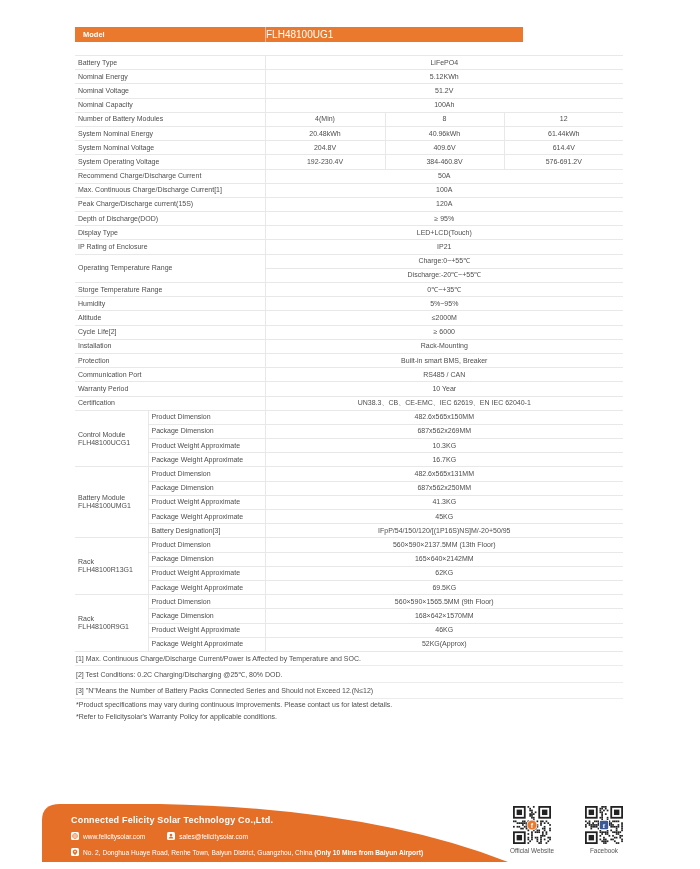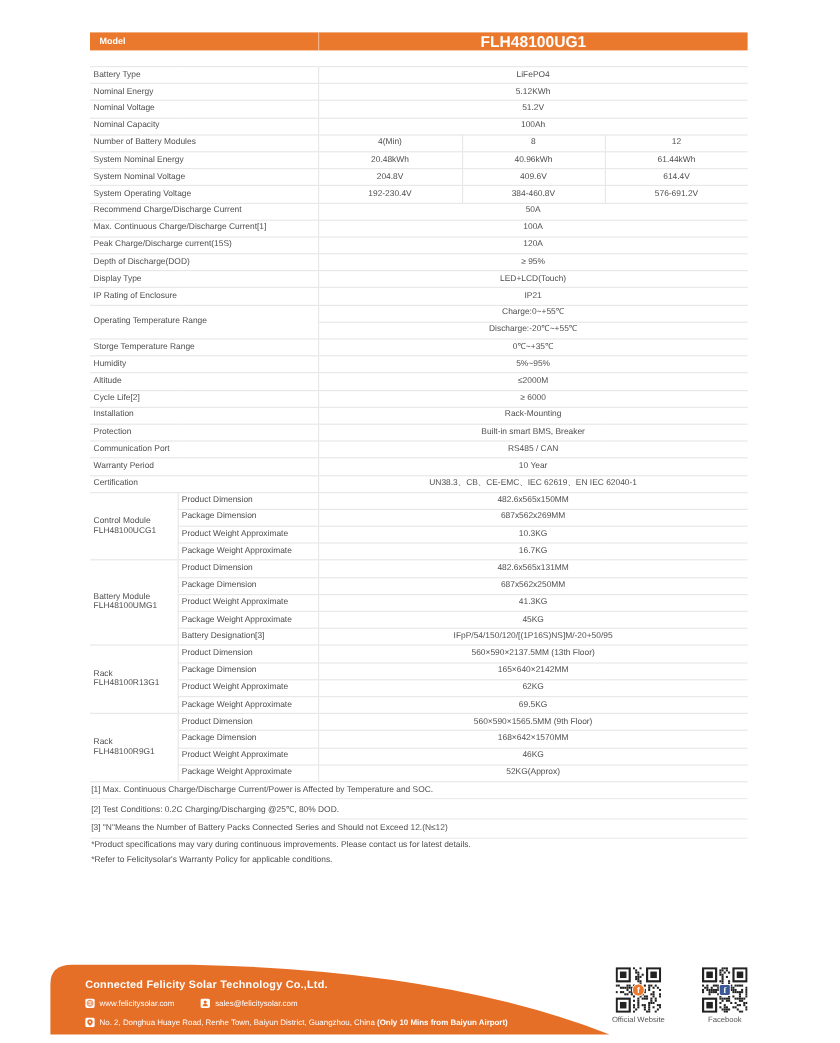--- a/index.html
+++ b/index.html
@@ -1,25 +1,25 @@
 <!DOCTYPE html>
 <html><head>
 <meta charset="utf-8">
 <style>
   html,body{margin:0;padding:0;background:#fff;}
   .page{position:relative;width:700px;height:869px;background:#ffffff;overflow:hidden;
         font-family:"Liberation Sans",sans-serif;color:#4e4e4e;}
 
   
-  .model-bar{position:absolute;left:75px;top:27px;width:548px;height:15px;
+  .model-bar{position:absolute;left:75px;top:27px;width:448px;height:15px;
              background:#ea792d;display:flex;align-items:center;}
   .model-bar .m-label{width:190px;padding-left:8px;box-sizing:border-box;
              color:#fff;font-size:7.5px;font-weight:bold;}
   .model-bar .m-divider{width:1px;height:15px;background:rgba(255,255,255,.45);}
-  .model-bar .m-value{flex:1;text-align:center;color:#fff;font-size:13px;font-weight:bold;}
+  .model-bar .m-value{flex:1;color:#fff;font-size:10px;font-weight:normal;}
 
   
   table.spec{position:absolute;left:75px;top:55px;width:548px;border-collapse:collapse;
              table-layout:fixed;font-size:7px;color:#4e4e4e;border-top:1px solid #e8e8e8;}
   table.spec td{border-bottom:1px solid #e8e8e8;height:13.2px;padding:0 3px;
              line-height:1.15;overflow:hidden;white-space:nowrap;}
   td.lbl{text-align:left;border-right:1px solid #e8e8e8;padding-left:7px;}
   td.val{text-align:center;}
   td.vdiv{border-right:1px solid #e8e8e8;}
   td.glbl{text-align:left;border-right:1px solid #e8e8e8;padding-left:5px;white-space:normal;line-height:1.3;}

